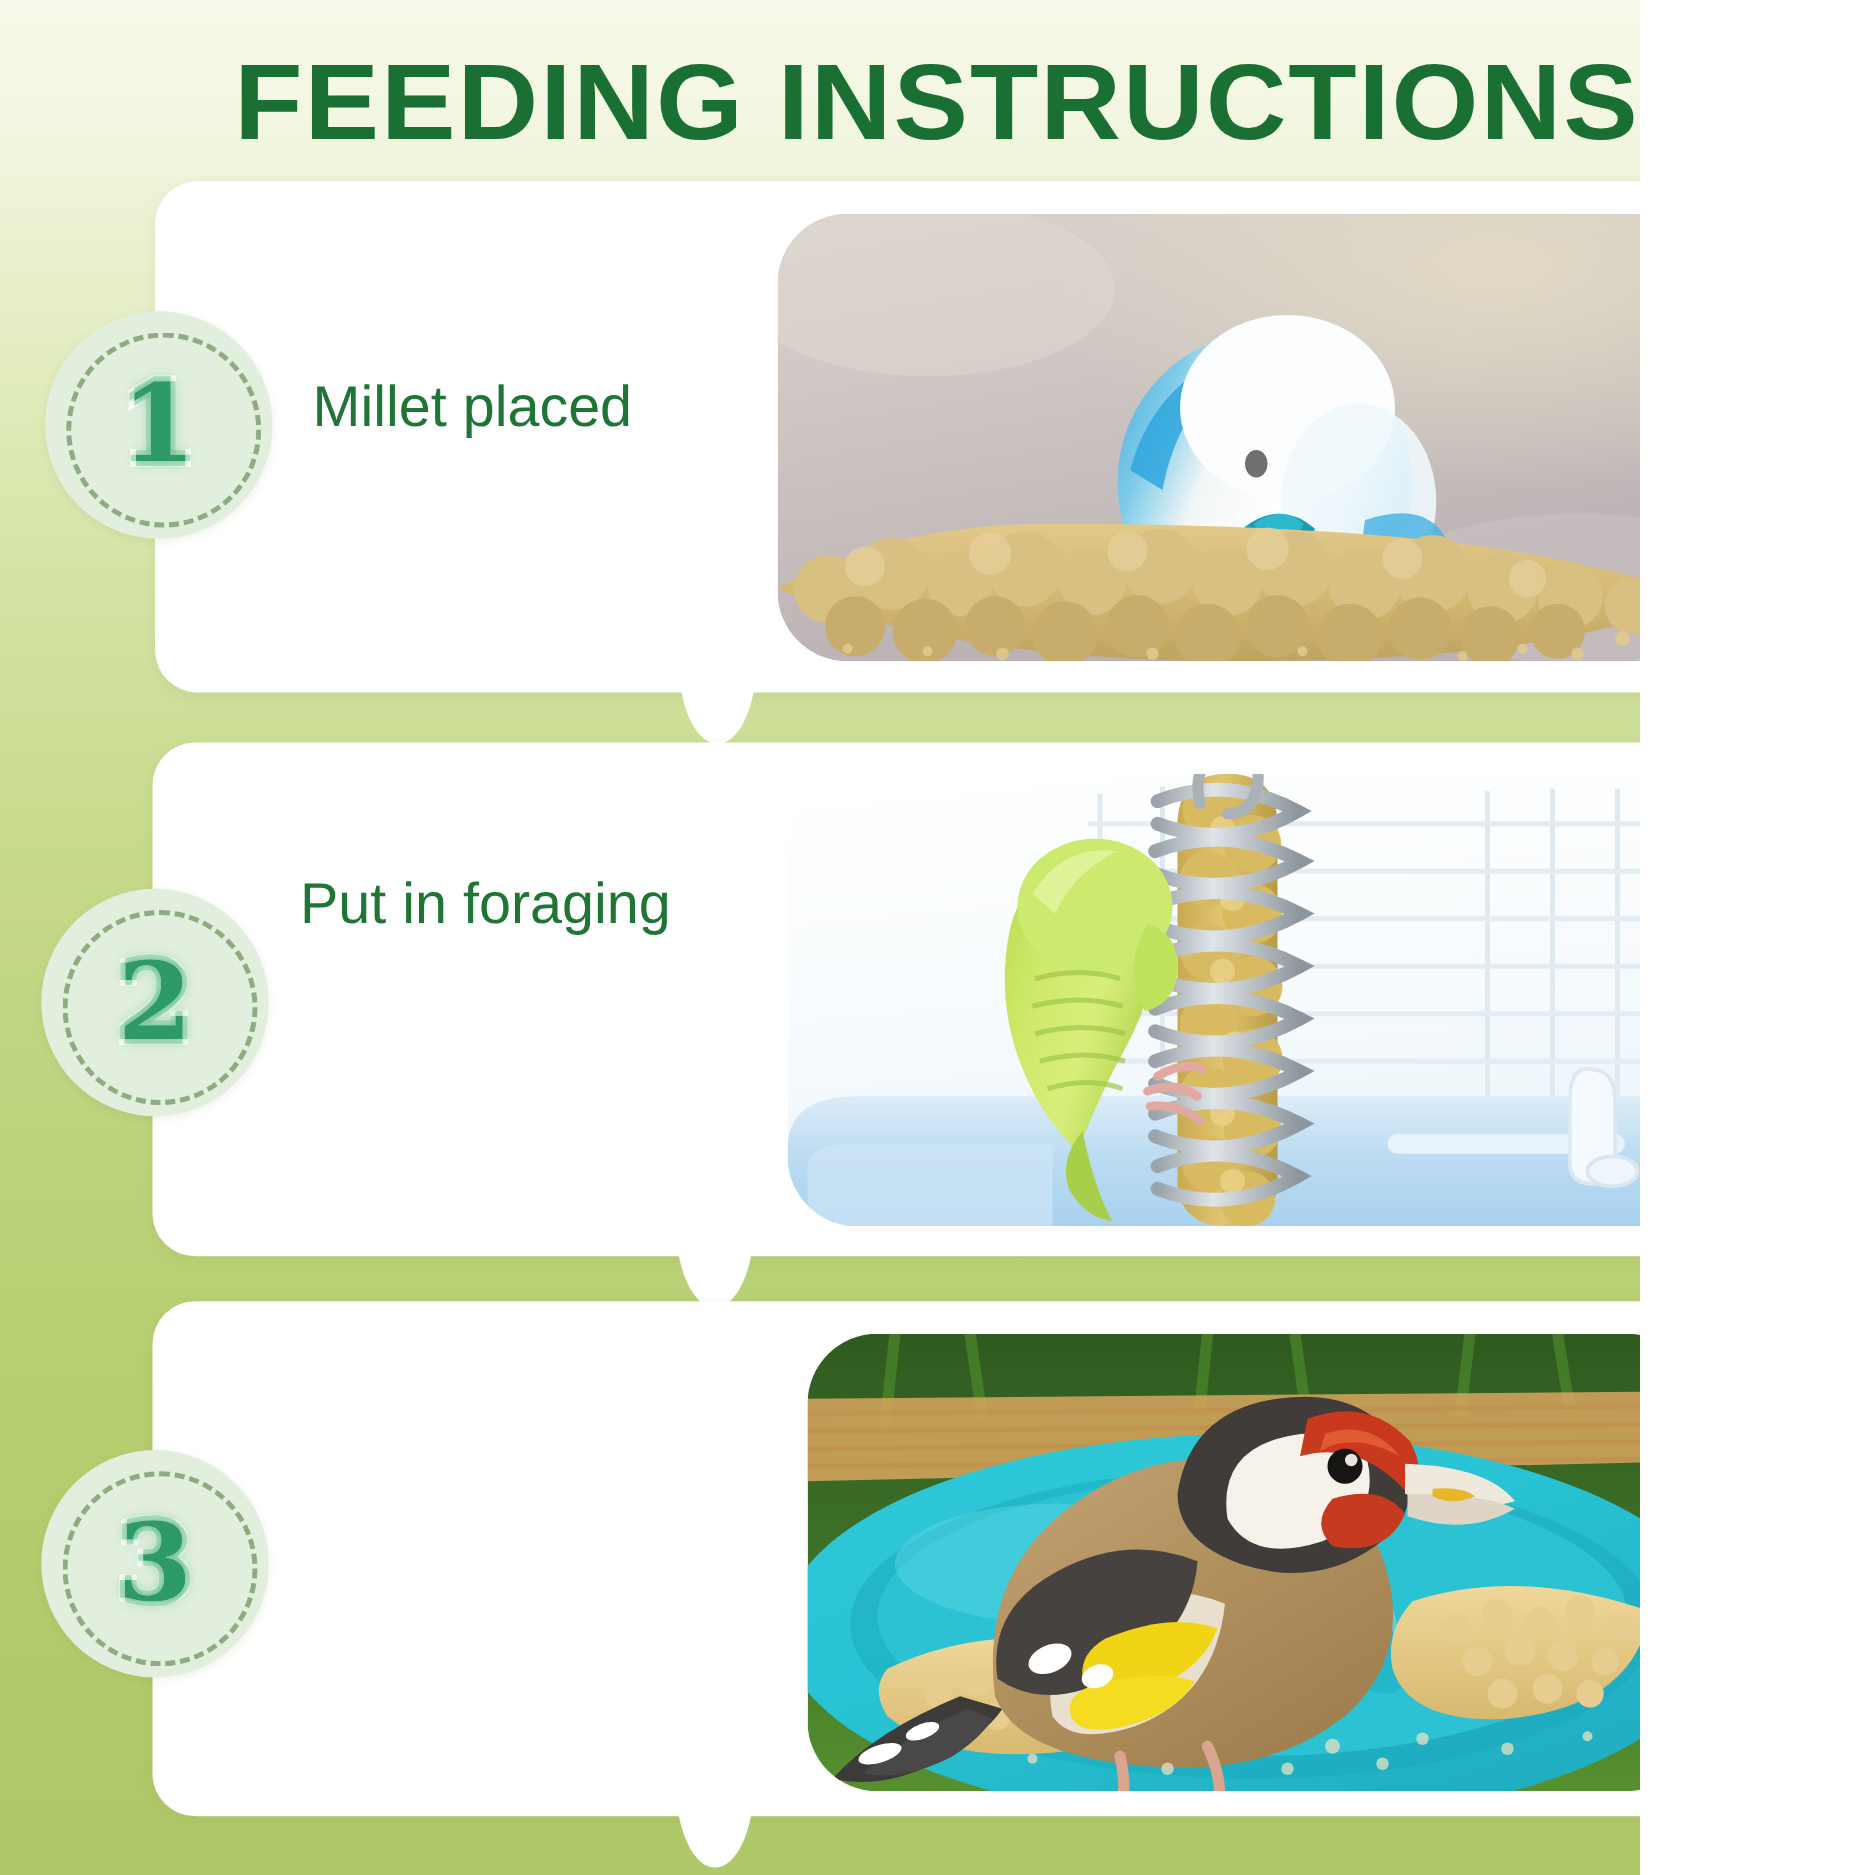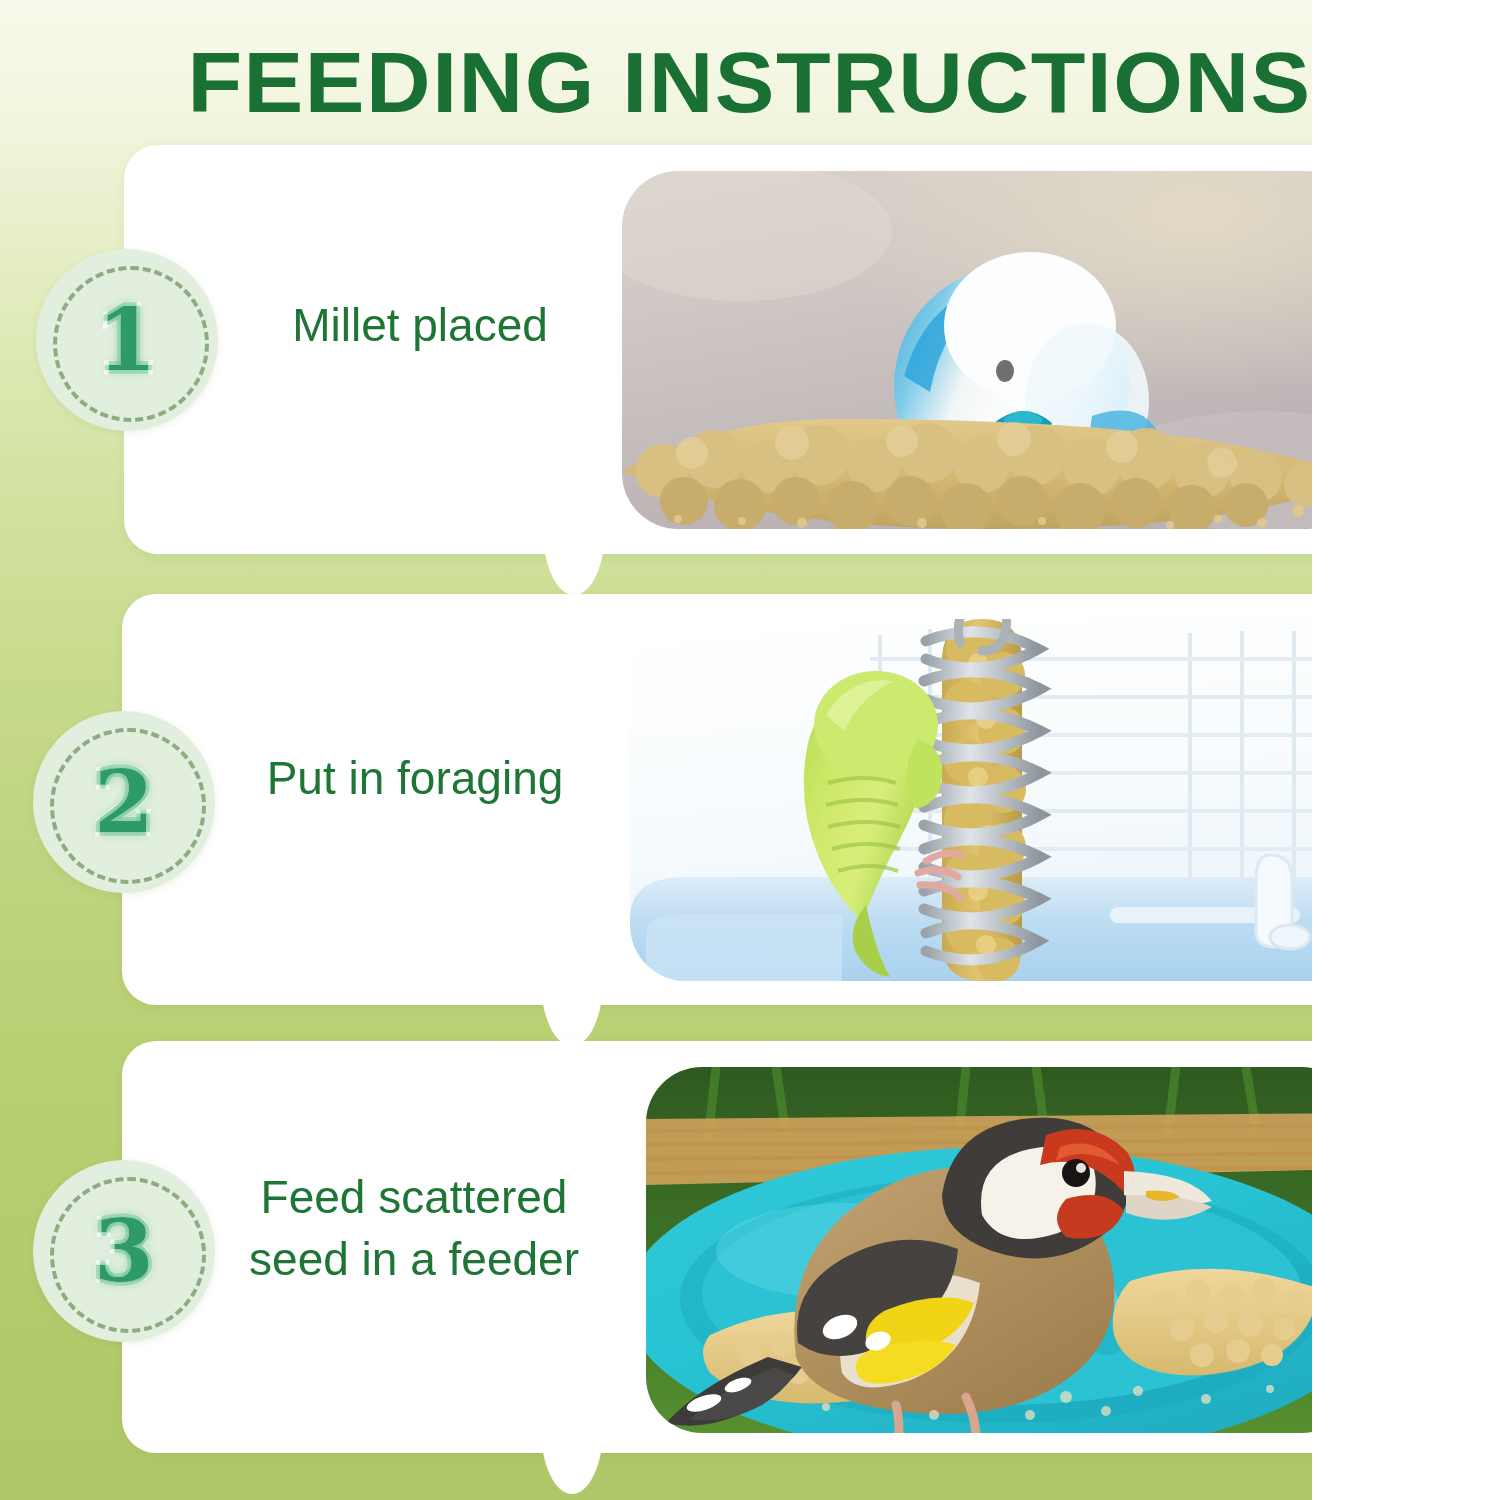--- a/index.html
+++ b/index.html
@@ -131,29 +131,28 @@
        0 -4px 0 rgba(125,200,155,0.55);
     line-height: 1;
   }
   #badge-1 { left: 36px; top: 249px; }
   #badge-2 { left: 33px; top: 711px; }
   #badge-3 { left: 33px; top: 1160px; }
 
   
   .caption {
     position: absolute;
-    text-align: center;
     color: #1e7536;
     font-family: "Liberation Sans", sans-serif;
     font-size: 46px;
     line-height: 62px;
     font-weight: normal;
   }
   #caption-1 { left: 250px; top: 294px;  width: 340px; }
-  #caption-2 { left: 240px; top: 747px;  width: 350px; }
+  #caption-2 { left: 240px; top: 691px;  width: 350px; }
   #caption-3 { left: 214px; top: 1166px; width: 400px; }
 
   
   .photo {
     position: absolute;
     border-radius: 56px;
     overflow: hidden;
   }
   #photo-1 { left: 622px; top: 171px;  width: 738px; height: 358px; }
   #photo-2 { left: 630px; top: 619px;  width: 740px; height: 362px; }
@@ -563,18 +562,14 @@
           <circle cx="180" cy="340" r="4"></circle>
       </g>
     </svg>
   </div>
 
   <div class="badge" id="badge-3">
     <div class="dashring"></div>
     <div class="num">3</div>
   </div>
 
-  <div class="caption" id="caption-3">
-    <div>Feed scattered</div>
-    <div>seed in a feeder</div>
-  </div>
 
 </div>
 
 </body></html>

